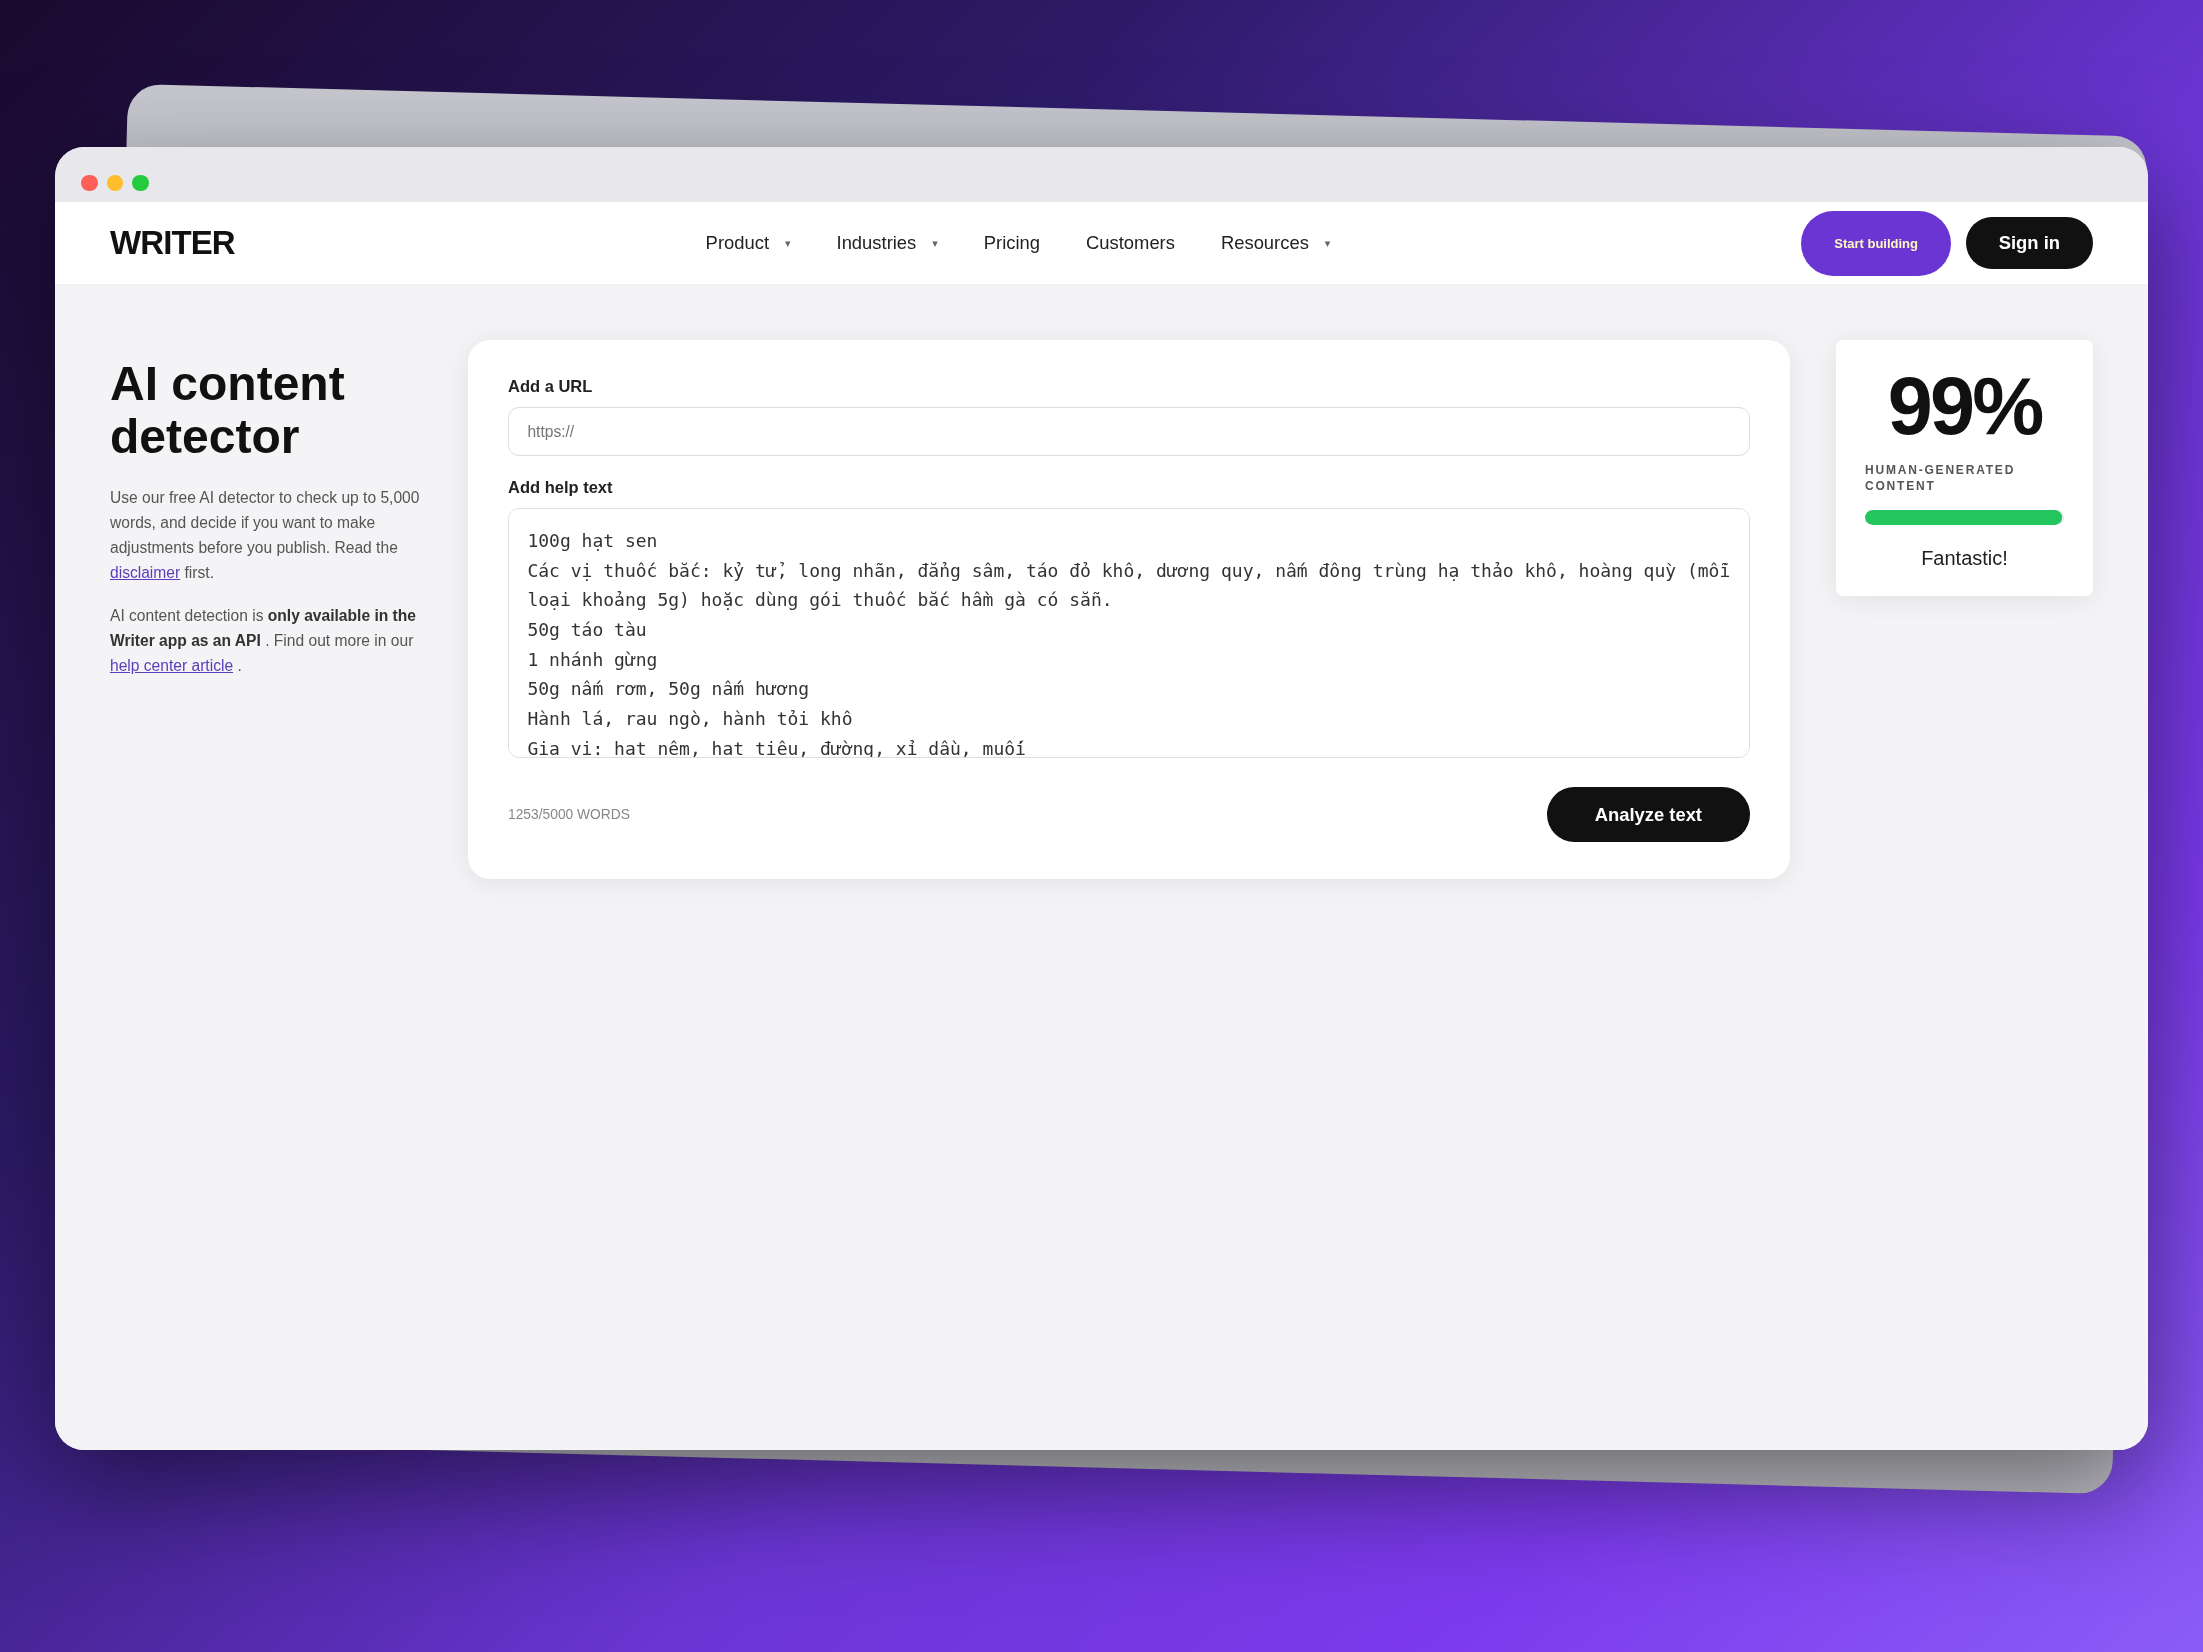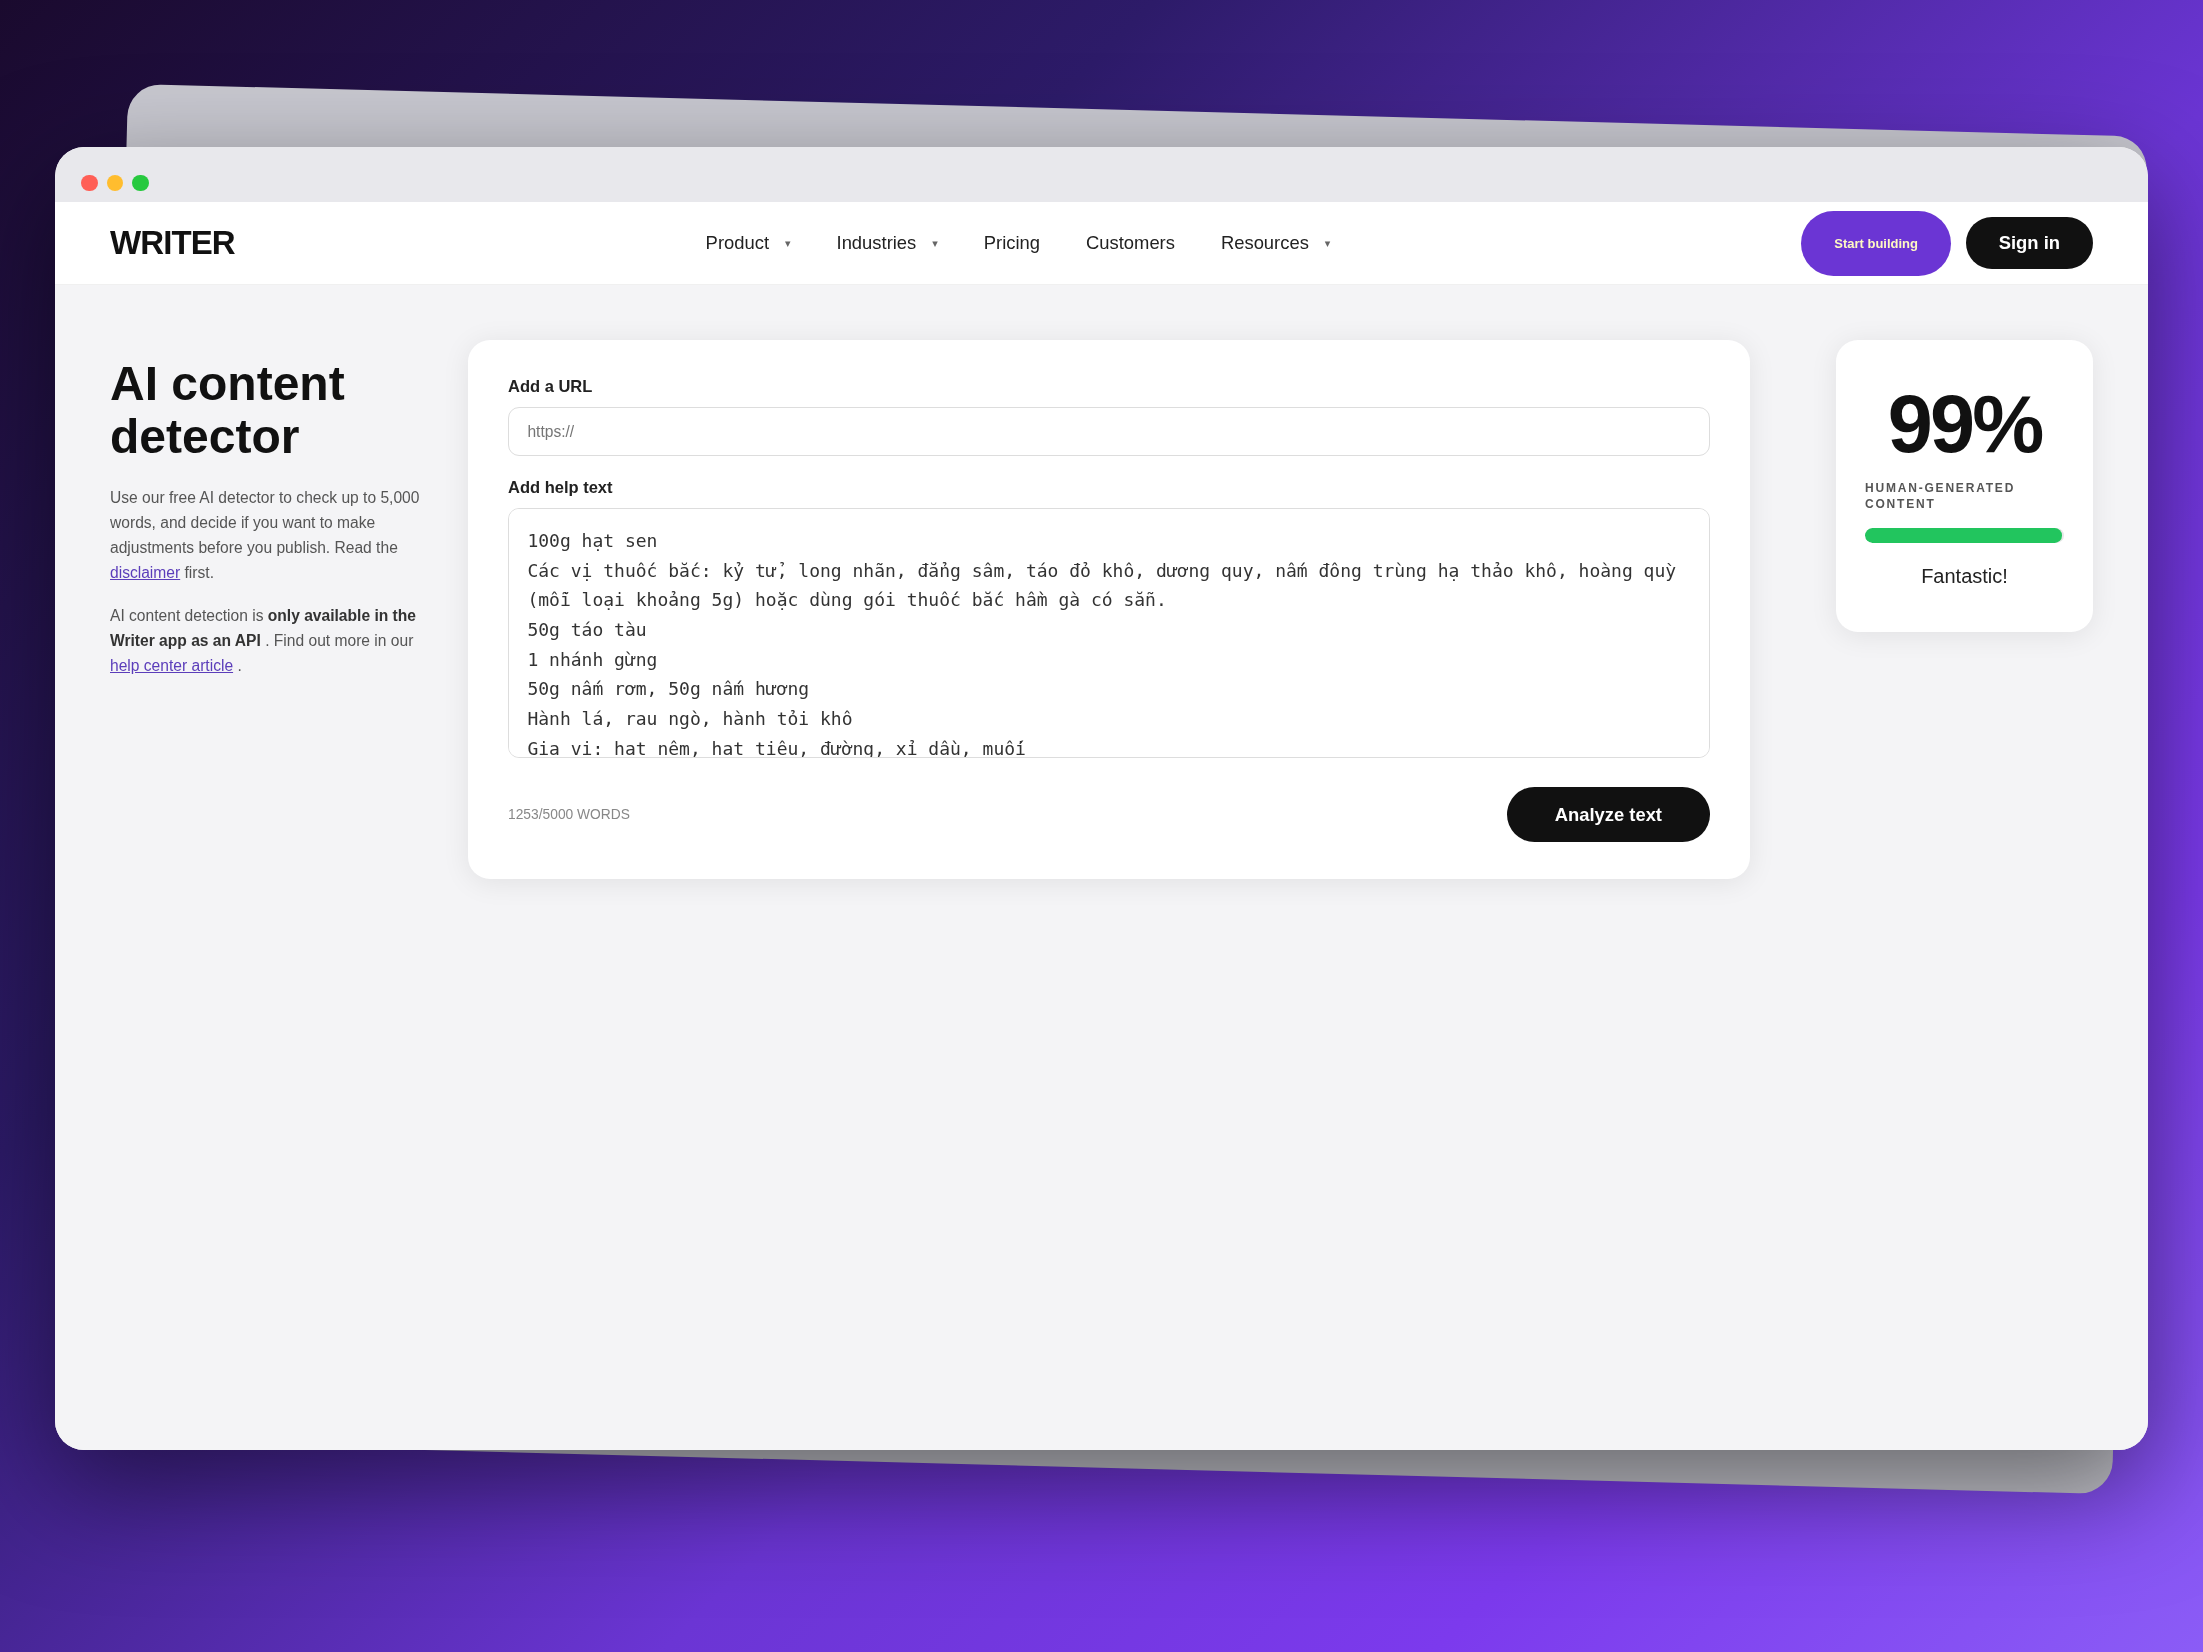--- a/index.html
+++ b/index.html
@@ -274,29 +274,28 @@
       font-size: 18.4px;
       font-weight: 700;
       cursor: pointer;
     }
 
     
     .result-panel {
       width: 257px;
       flex-shrink: 0;
       background: white;
-      border-radius: 22px;
-      padding: 44px 29px;
+      border-radius: 7px;
+      padding: 26px 29px;
       box-shadow: 0 3.7px 27.5px rgba(0,0,0,0.08);
       display: flex;
       flex-direction: column;
       align-items: center;
       justify-content: flex-start;
       gap: 14.7px;
-      margin-left: 40px;
     }
 
     .percentage {
       font-size: 81px;
       font-weight: 900;
       color: #111;
       line-height: 1;
       letter-spacing: -2.8px;
       font-family: 'Arial Black', sans-serif;
     }

